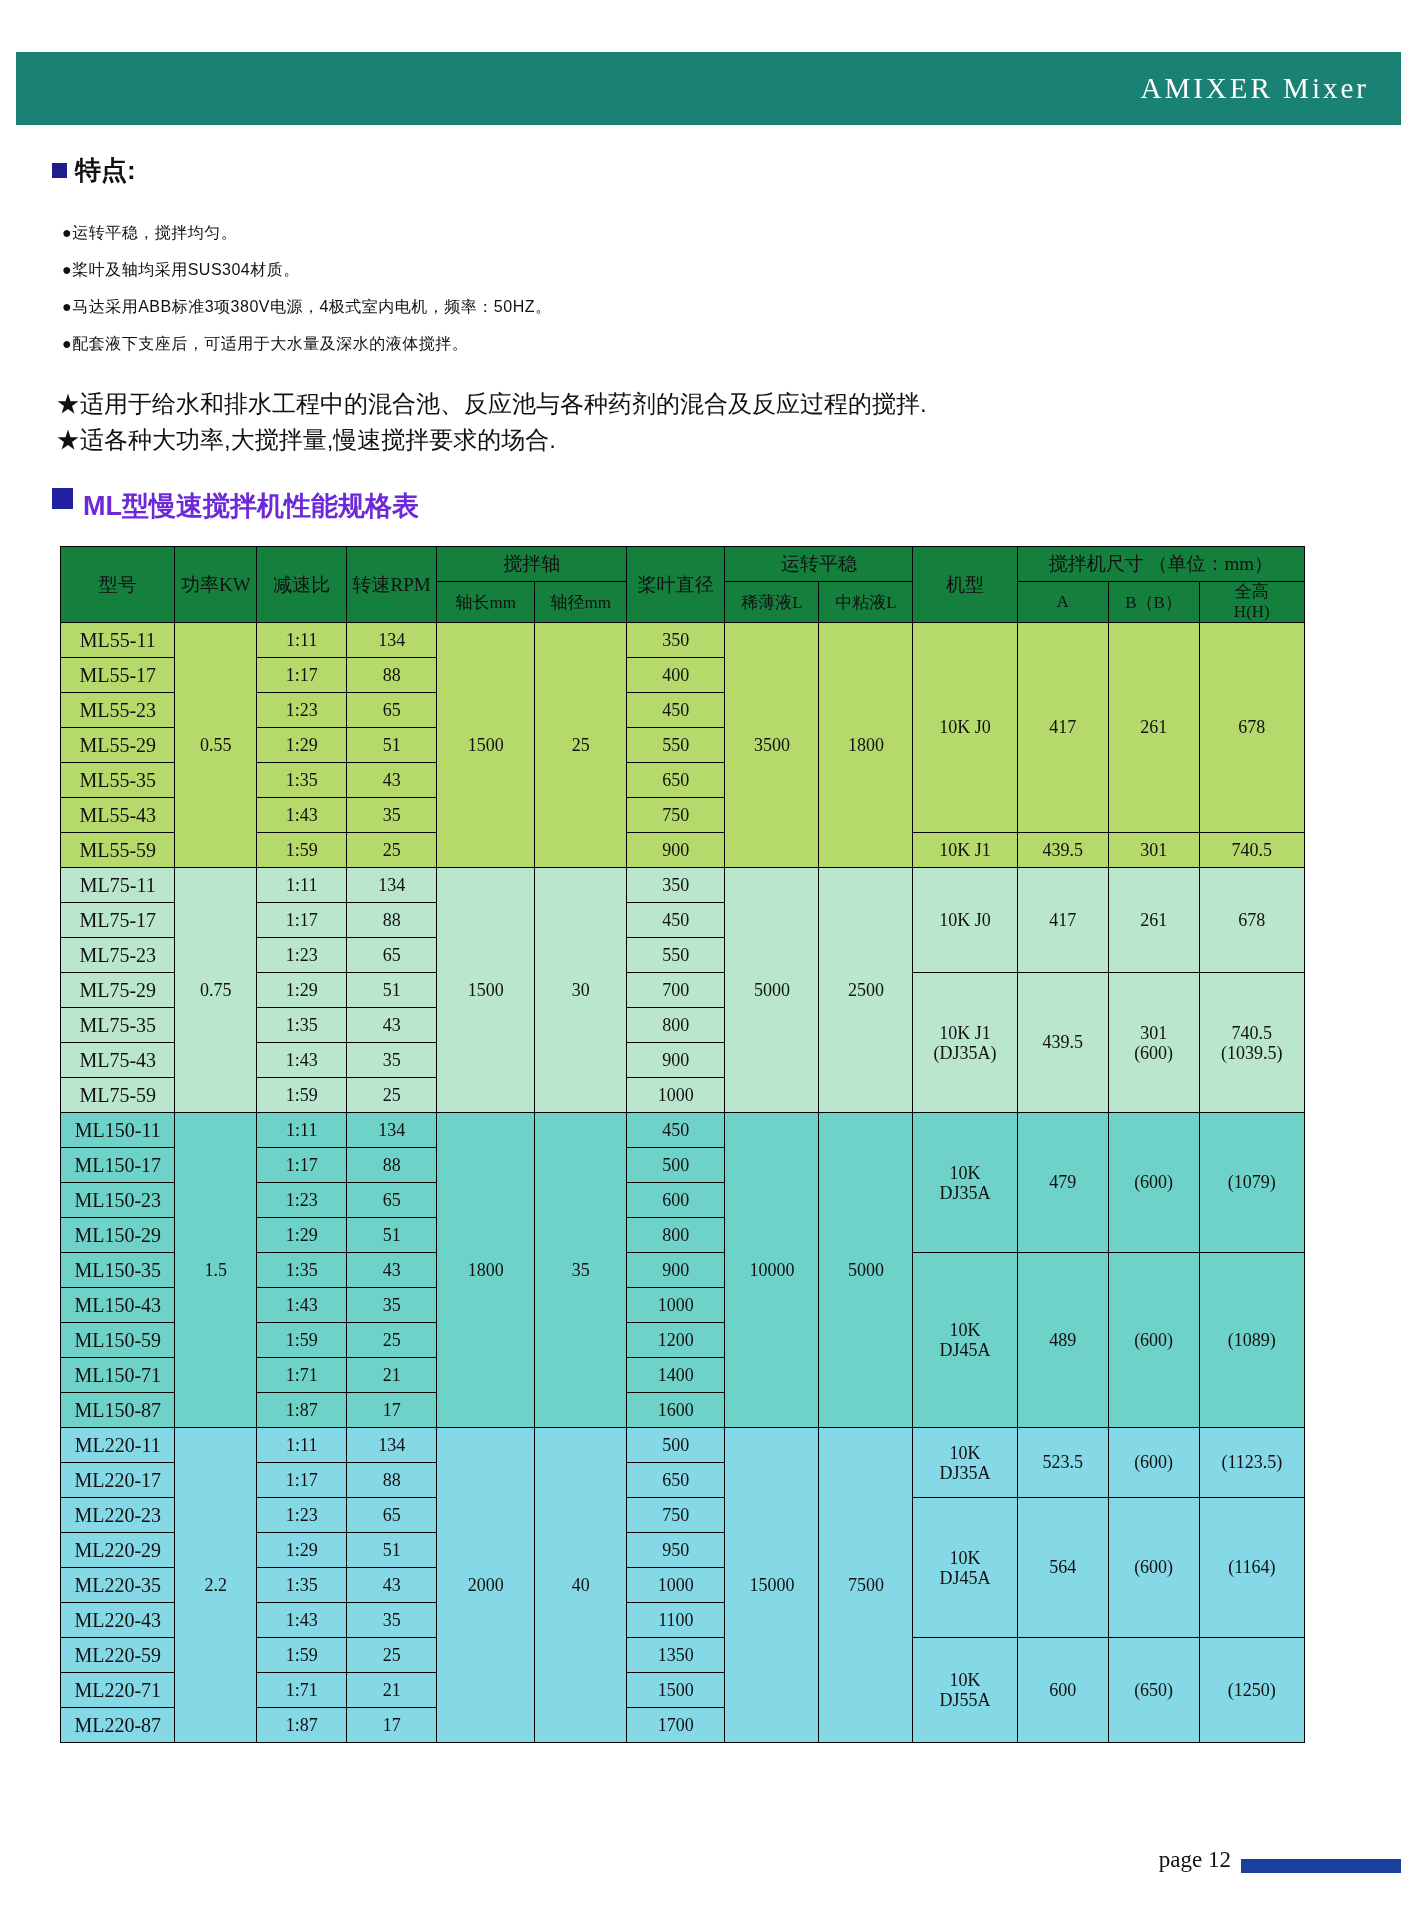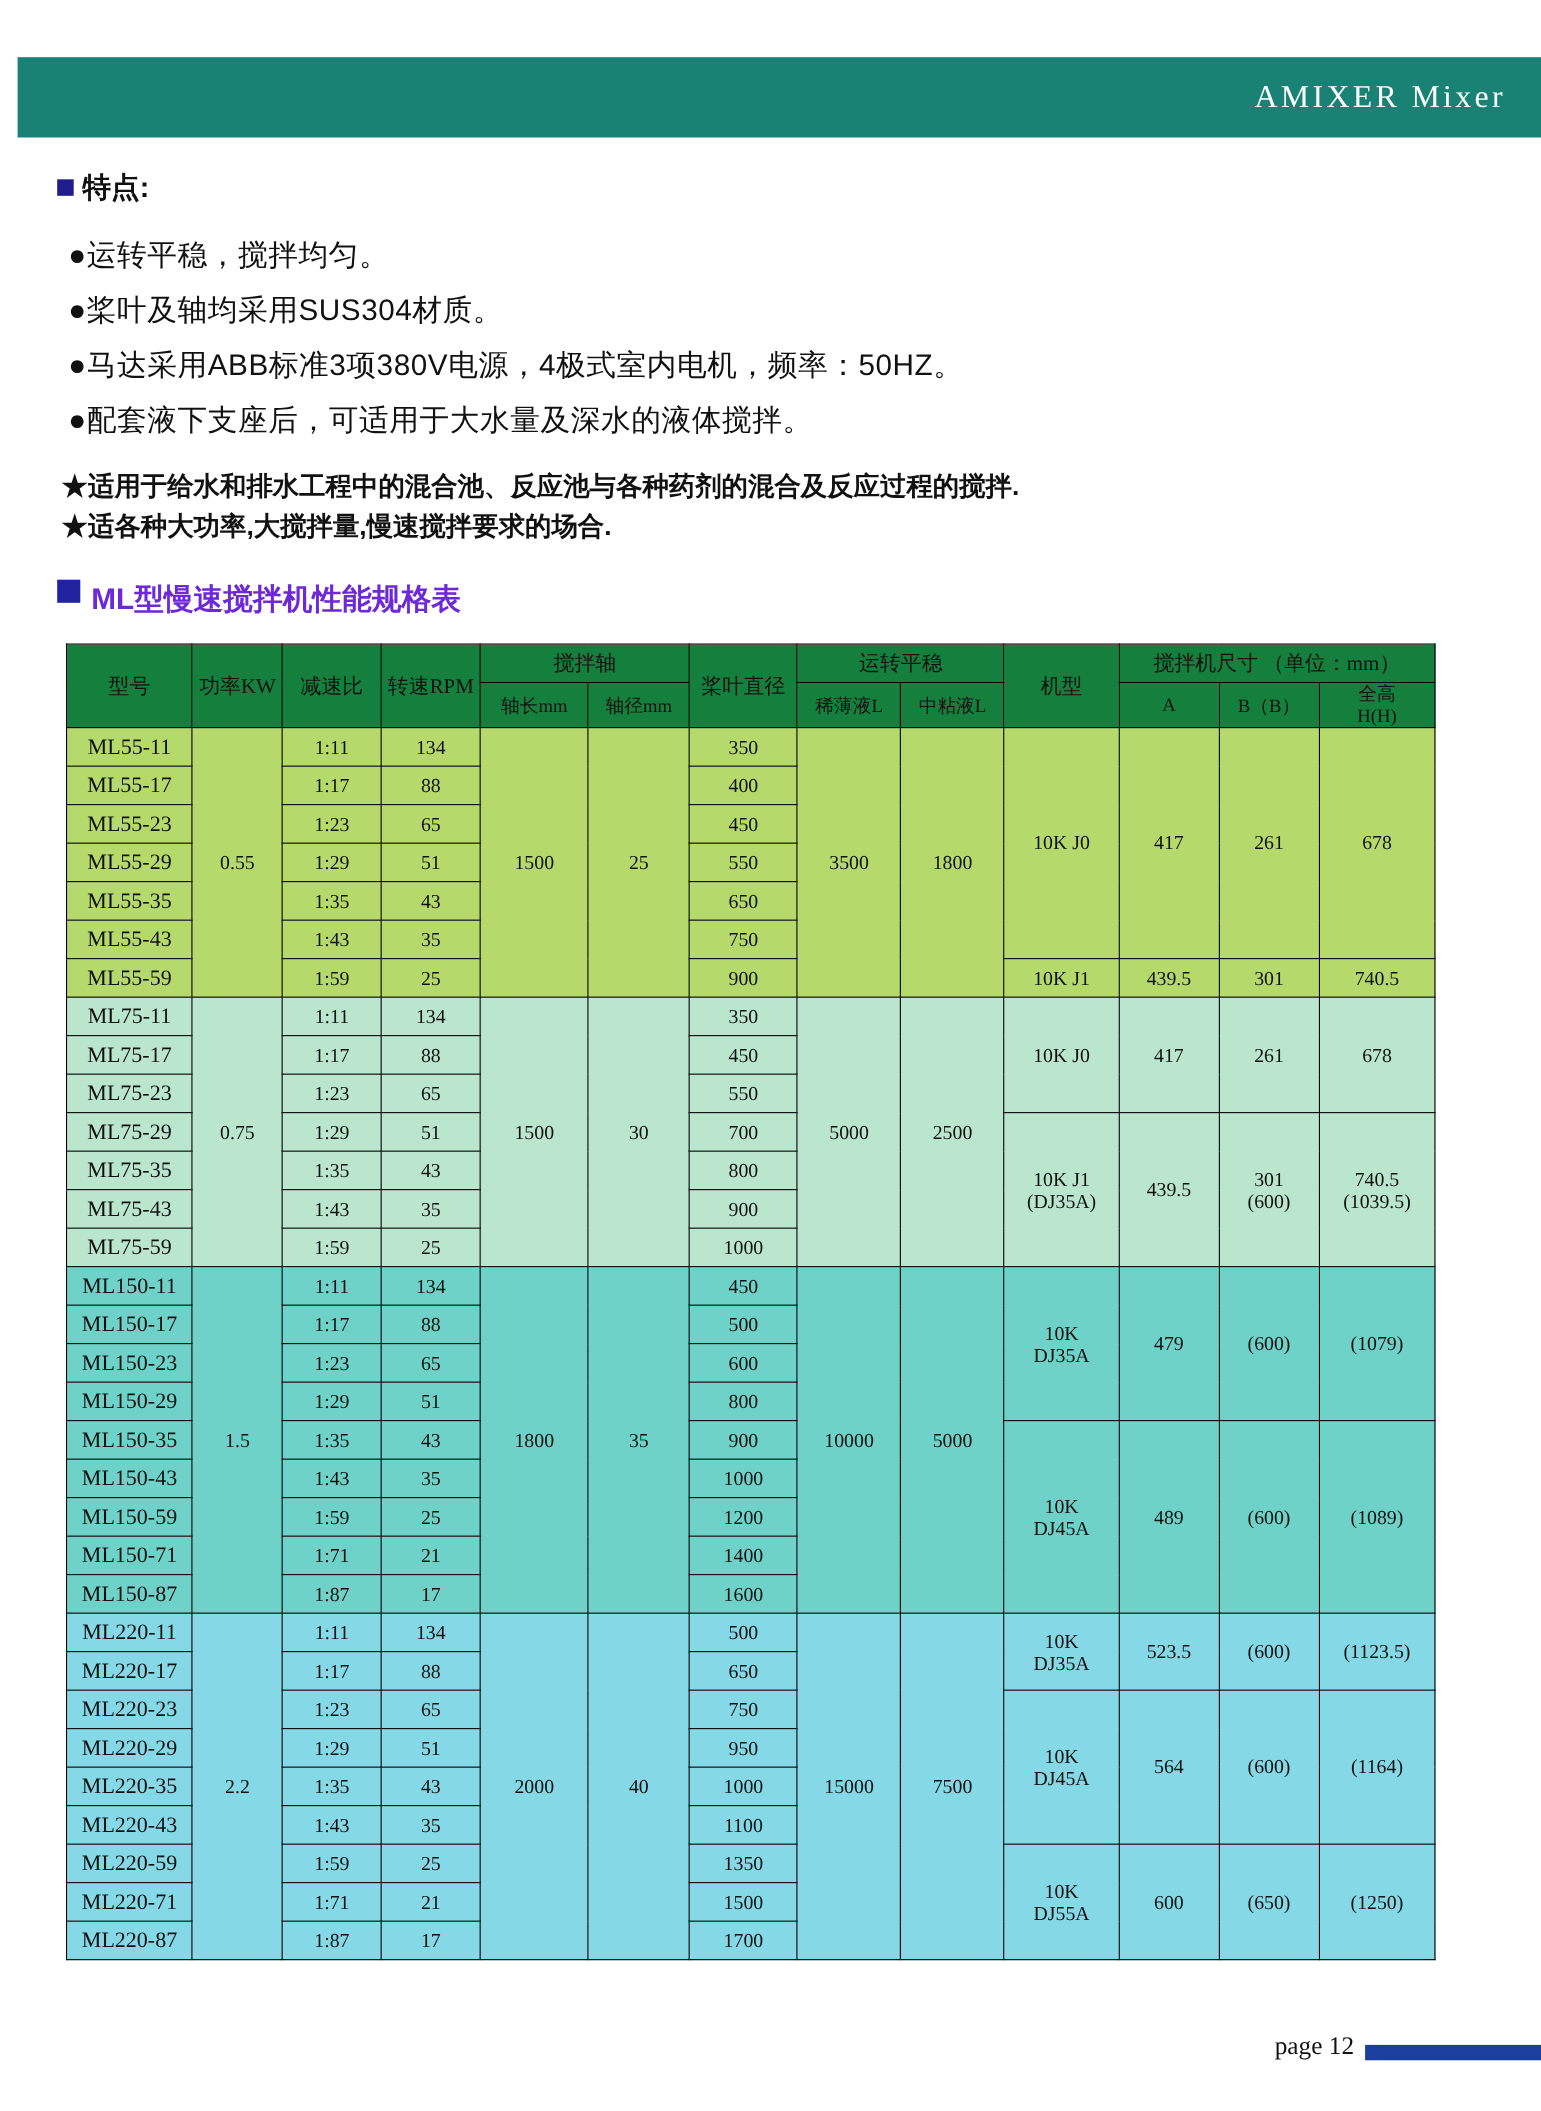--- a/index.html
+++ b/index.html
@@ -53,29 +53,27 @@
   .sq-blue {
     width: 15px; height: 15px;
     background: #1d1d8c;
     display: inline-block;
     margin-right: 8px;
   }
   .bullets {
     margin: 26px 0 0 62px;
   }
   .bullet-line {
-    font-size: 27px;
+    font-size: 16px;
     line-height: 37px;
     letter-spacing: 0.5px;
     white-space: nowrap;
-    margin-top: 13px;
   }
   .stars {
     margin: 24px 0 0 56px;
-    font-weight: bold;
   }
   .star-line {
     font-size: 24px;
     line-height: 36px;
     white-space: nowrap;
   }
   .table-heading {
     display: flex;
     align-items: flex-start;
     margin: 30px 0 0 52px;

